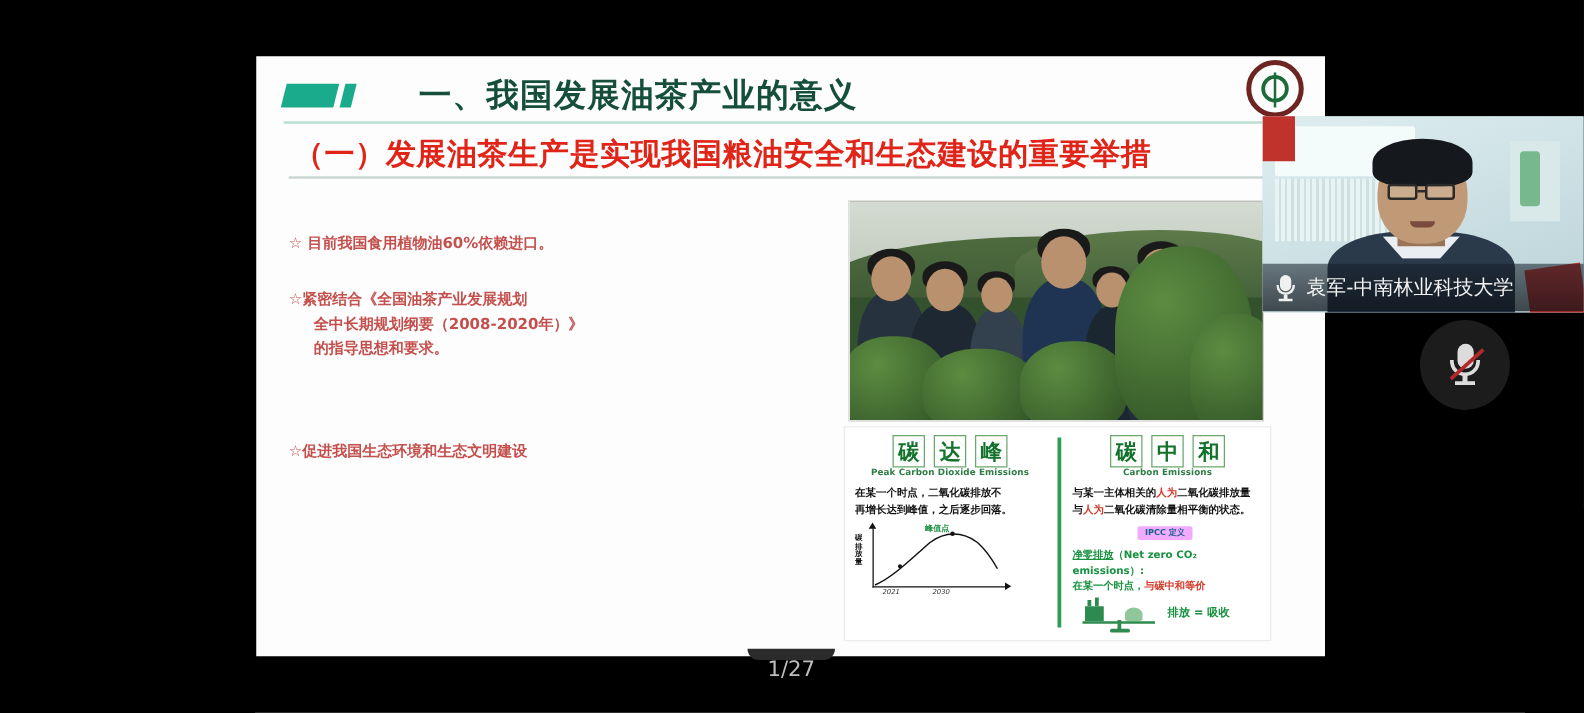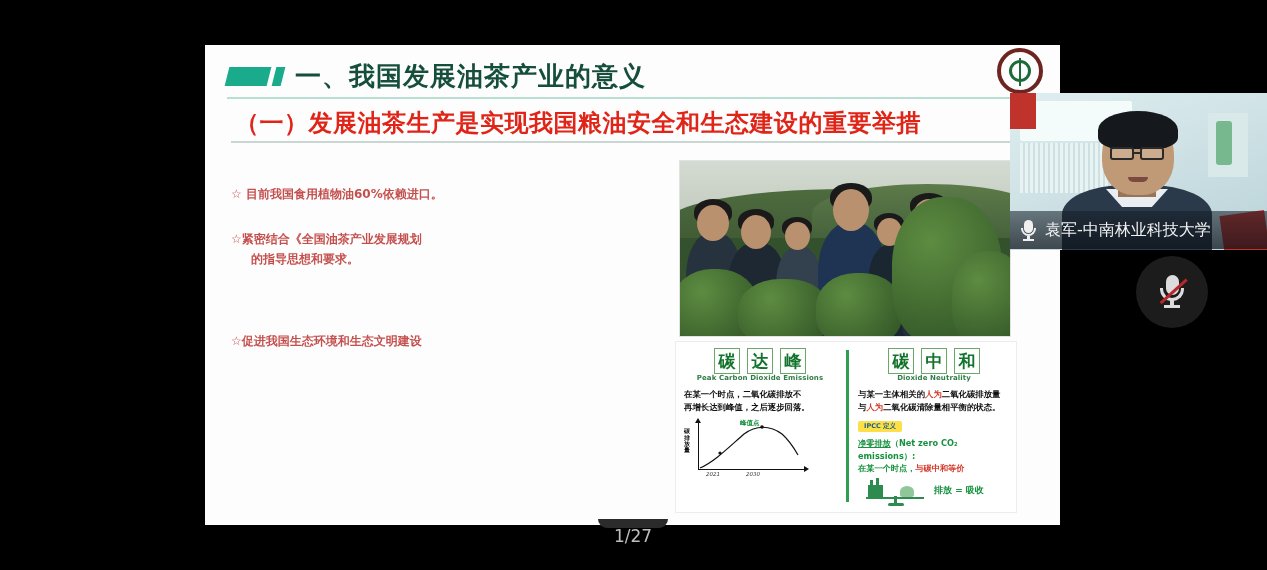--- a/index.html
+++ b/index.html
@@ -2,21 +2,21 @@
 <html><head>
 <meta charset="utf-8">
 <style>
   html,body{margin:0;padding:0;background:#000;}
   body{width:1267px;height:570px;overflow:hidden;font-family:"DejaVu Sans","Liberation Sans",sans-serif;}
   #stage{position:relative;width:1267px;height:570px;background:#000;}
 
   
   #slide{position:absolute;left:205px;top:45px;width:855px;height:480px;background:#fdfdfd;overflow:hidden;}
 
-  .slide-title-row{position:absolute;left:22px;top:10px;width:812px;height:42px;display:flex;align-items:center;}
+  .slide-title-row{position:absolute;left:22px;top:10px;width:812px;height:42px;display:flex;align-items:center;gap:40px;}
   .bar-group{display:flex;align-items:center;gap:5px;margin-right:12px;}
   .bar-a{width:42px;height:19px;background:#1aab8c;transform:skewX(-14deg);}
   .bar-b{width:9px;height:19px;background:#1aab8c;transform:skewX(-14deg);}
   .slide-title{font-size:26px;font-weight:bold;color:#154f3c;letter-spacing:1px;white-space:nowrap;}
   .title-underline{position:absolute;left:22px;top:52px;width:812px;height:2px;background:#b9ded4;}
 
   .logo{position:absolute;left:792px;top:3px;width:46px;height:46px;border-radius:50%;
         background:#fdfdfd;border:4px solid #6e2421;box-sizing:border-box;
         display:flex;align-items:center;justify-content:center;}
   .logo-inner{width:22px;height:22px;border-radius:50%;border:3px solid #1d6b3a;box-sizing:border-box;position:relative;}
@@ -56,22 +56,22 @@
   .info-right{position:absolute;left:182px;top:6px;width:152px;}
   .info-divider{position:absolute;left:170px;top:8px;width:3px;height:152px;background:#2f9e52;}
 
   .charbox-row{display:flex;gap:7px;justify-content:center;}
   .charbox{width:26px;height:26px;border:1px solid #6aa86a;box-sizing:border-box;color:#13732c;
            font-weight:bold;font-size:17px;display:flex;align-items:center;justify-content:center;
            background:repeating-linear-gradient(45deg,#fff,#fff 6px,#f3faf3 6px,#f3faf3 7px);}
   .eng{text-align:center;font-size:7px;font-weight:bold;color:#2f7d46;margin-top:0;letter-spacing:.1px;}
   .para{font-size:8.4px;font-weight:bold;color:#111;line-height:1.5;margin-top:6px;}
   .rd{color:#d43a2a;}
-  .badge{display:inline-block;margin-top:3px;font-size:6.5px;font-weight:bold;color:#1a5e8c;
-         background:#fde047;padding:1px 6px;border-radius:2px;}
+  .badge{display:inline-block;margin-top:3px;margin-left:52px;font-size:6.5px;font-weight:bold;color:#1a5e8c;
+         background:#f0abfc;padding:1px 6px;border-radius:2px;}
   .netzero{font-size:8.2px;font-weight:bold;color:#17913f;margin-top:5px;line-height:1.5;}
   .netzero u{text-decoration:underline;}
   .eqline{font-size:9px;font-weight:bold;color:#17913f;}
 
   
   .mini{position:relative;width:150px;height:62px;margin-top:7px;}
   .mini .ylab{position:absolute;left:0;top:8px;width:9px;font-size:6px;font-weight:bold;color:#111;line-height:1.05;}
   .mini .axis-y{position:absolute;left:14px;top:2px;width:1px;height:48px;background:#111;}
   .mini .axis-x{position:absolute;left:14px;top:49px;width:108px;height:1px;background:#111;}
   .mini .arrow-x{position:absolute;left:120px;top:46px;width:0;height:0;border-left:5px solid #111;border-top:3px solid transparent;border-bottom:3px solid transparent;}
@@ -159,20 +159,21 @@
       <span class="logo-inner"></span>
     </div>
 
     <div class="subtitle">（一）发展油茶生产是实现我国粮油安全和生态建设的重要举措</div>
     <div class="subtitle-underline"></div>
 
     <div class="bullets">
       <div class="b-line">☆ 目前我国食用植物油60%依赖进口。</div>
       <div class="b-block">
         <div class="b-line">☆紧密结合《全国油茶产业发展规划</div>
+        <div class="b-line b-indent">全中长期规划纲要（2008-2020年）》</div>
         <div class="b-line b-indent">的指导思想和要求。</div>
       </div>
       <div class="b-line b-last">☆促进我国生态环境和生态文明建设</div>
     </div>
 
     <div class="photo">
       <div class="sky"></div>
       <div class="hill"></div>
       <div class="hill2"></div>
       <div class="ground"></div>
@@ -239,21 +240,21 @@
           <div class="tick" style="left:62px;">2030</div>
         </div>
       </div>
 
       <div class="info-right">
         <div class="charbox-row">
           <span class="charbox">碳</span>
           <span class="charbox">中</span>
           <span class="charbox">和</span>
         </div>
-        <div class="eng">Dioxide Neutrality</div>
+        <div class="eng">Carbon Emissions</div>
         <div class="para">
           <div>
             <span>与某一主体相关的</span><span class="rd">人为</span><span>二氧化碳排放量</span>
           </div>
           <div>
             <span>与</span><span class="rd">人为</span><span>二氧化碳清除量相平衡的状态。</span>
           </div>
         </div>
         <span class="badge">IPCC 定义</span>
 

